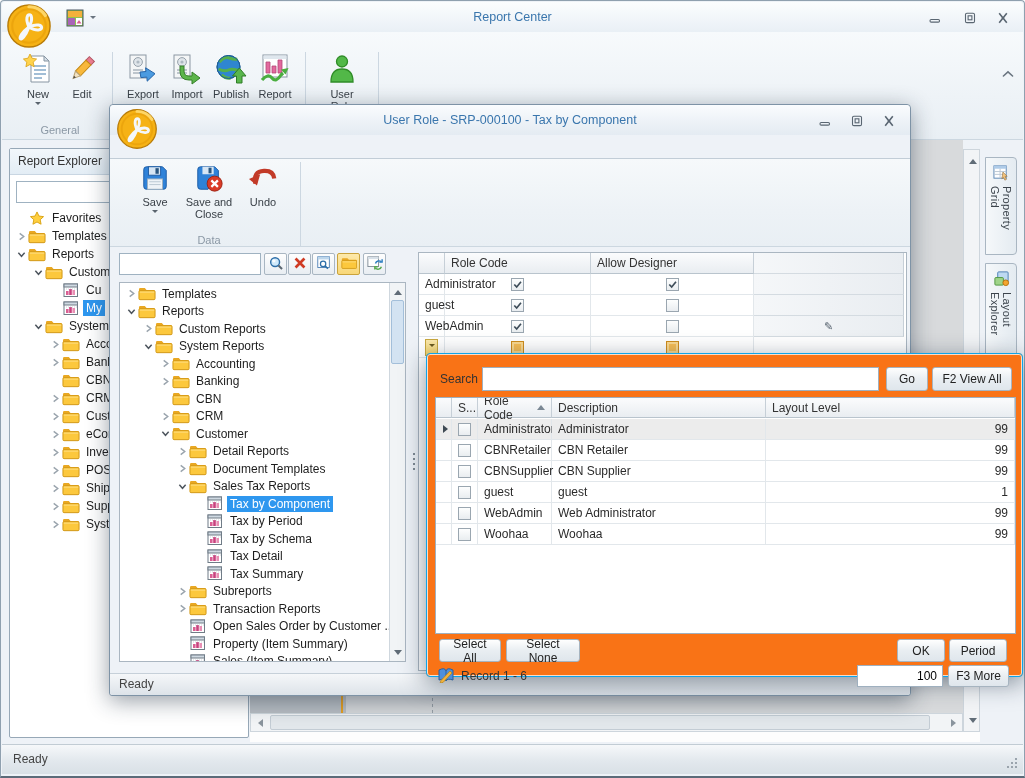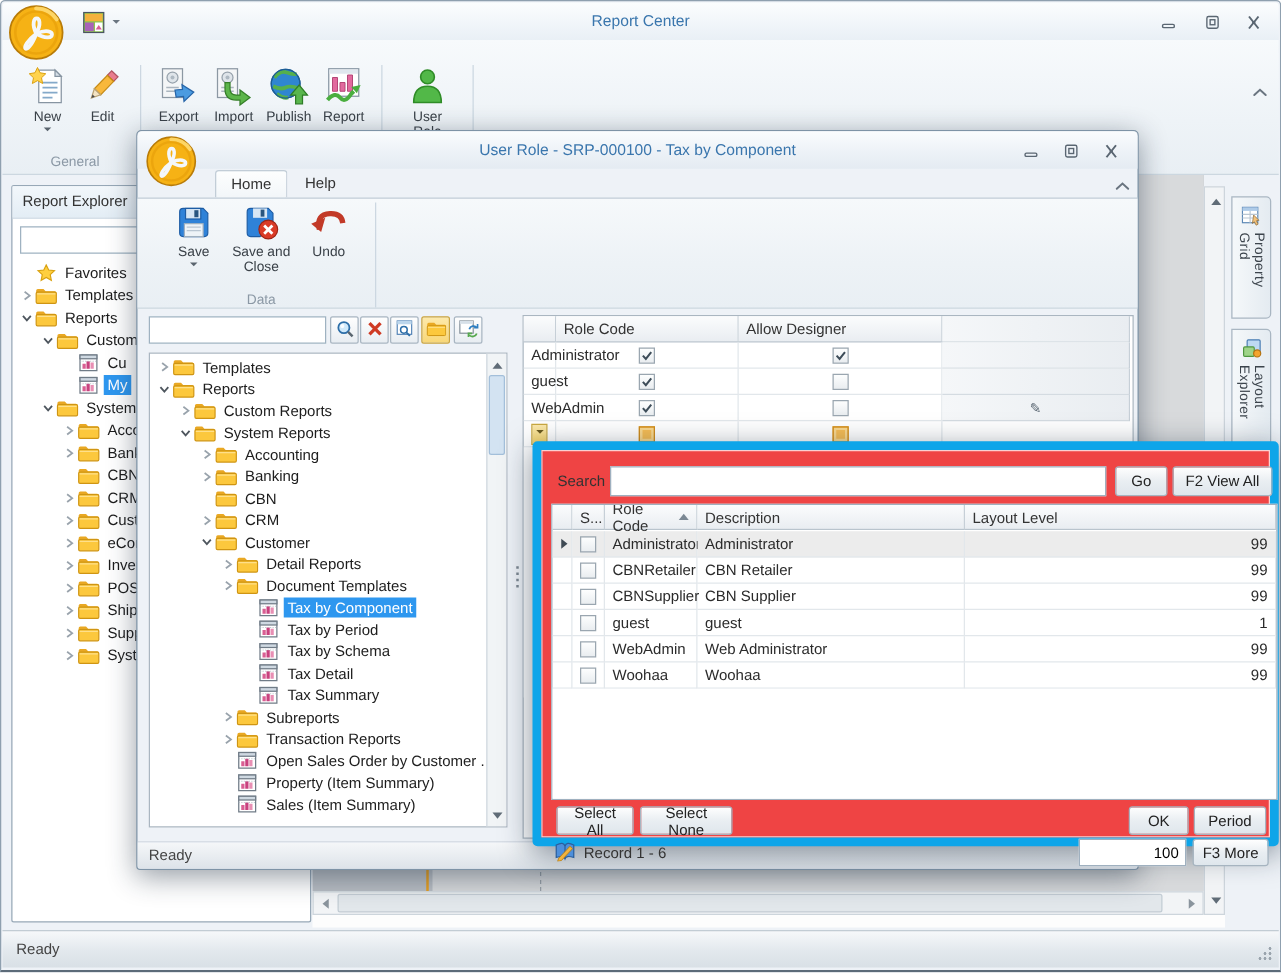--- a/index.html
+++ b/index.html
@@ -120,21 +120,21 @@
     display:inline-flex;align-items:center;justify-content:center;}
   .cb svg{width:11px;height:11px;}
   .cb.orange{border-color:#cf8c1d;background:#f6bd55;box-shadow:inset 0 0 0 2px #fbd98f;}
   .dd-btn{margin-left:auto;width:17px;height:17px;background:linear-gradient(#fbe9ad,#f3d268);border:1px solid #c9a83f;
     display:flex;align-items:center;justify-content:center;}
   .filler{grid-column:1/5;background:#fff;height:200px;}
   #cw-status{position:absolute;left:0;right:0;bottom:0;height:22px;background:linear-gradient(#f5f7f9,#dde3e9);
     border-top:1px solid #c6d0d9;border-radius:0 0 3px 3px;padding:3px 9px;font-size:12px;color:#444;}
   
   #dialog{position:absolute;left:425px;top:352px;width:597px;height:324px;z-index:6;
-    background:#ef4444;border:7px solid #0ea5e9;border-radius:4px;
+    background:#f97316;border:1px solid #0ea5e9;border-radius:4px;
     box-shadow:0 6px 24px rgba(18,35,55,.5), inset 0 0 0 1px rgba(255,255,255,.75);}
   #dlg-search-label{position:absolute;left:13px;top:18px;font-size:12px;color:#333;}
   #dlg-search{position:absolute;left:55px;top:13px;width:397px;height:24px;border:1px solid #9fb0bf;padding:2px 5px;font-size:12px;}
   .push{background:linear-gradient(#fefefe,#e9eef2 50%,#dfe6ec);border:1px solid #a6b4c0;border-radius:3px;
     font-size:12px;color:#222;display:flex;align-items:center;justify-content:center;position:absolute;font-family:inherit;}
   #dlg-go{left:459px;top:13px;width:42px;height:24px;}
   #dlg-viewall{left:505px;top:13px;width:80px;height:24px;}
   #dlg-table{position:absolute;left:8px;top:43px;width:581px;height:237px;background:#fff;border:1px solid #9fb0bf;
     display:grid;grid-template-columns:16px 26px 74px 214px 1fr;grid-auto-rows:21px;align-content:start;overflow:hidden;}
   #dlg-table .gh{height:20px;}
@@ -607,27 +607,20 @@
     <span id="app-logo-child"><svg viewBox="0 0 48 48">
           <circle cx="24" cy="24" r="22" fill="#f6b215" stroke="#b97c08" stroke-width="1.5"></circle>
           <path d="M24 4a20 20 0 0 1 17 9" fill="none" stroke="#ffd96e" stroke-width="3.5" stroke-linecap="round" opacity=".9"></path>
           <circle cx="24" cy="24" r="17.5" fill="none" stroke="#e49a07" stroke-width="2.2" opacity=".55"></circle>
           <g fill="none" stroke="#f4f7fa" stroke-width="3.2" stroke-linecap="round">
             <path d="M24 25C16 8 33 8 24 25"></path>
             <path d="M24 25c18-8 17 10 0 0"></path>
             <path d="M24 25c-16 12-8 21 0 0"></path>
           </g>
         </svg></span>
-    <div id="cw-tabs">
-      <span class="tab active" id="tab-home">Home</span>
-      <span class="tab" id="tab-help">Help</span>
-      <span id="cw-chevron"><svg viewBox="0 0 14 10">
-            <path d="M3 7l4-3.6L11 7" fill="none" stroke="#6a7580" stroke-width="1.4" stroke-linecap="round"></path>
-          </svg></span>
-    </div>
     <div id="cw-ribbon">
       <div class="rgroups" id="cw-ribbon-groups">
           <div class="rgroup">
             <div class="ribbon-btn">
               <span class="ic"><svg viewBox="0 0 32 32">
                   <path d="M4 7q0-3 3-3h17l4 4v17q0 3-3 3H7q-3 0-3-3z" fill="#2f82d8" stroke="#1d5ca4"></path>
                   <rect x="9" y="4" width="13" height="9" fill="#d7e6f4" stroke="#1d5ca4"></rect>
                   <rect x="16.5" y="5.5" width="3.5" height="6" fill="#29557f"></rect>
                   <rect x="8" y="17" width="16" height="11" fill="#eef3f7" stroke="#9fb0bf"></rect>
                   <path d="M10 20h12M10 23h12" stroke="#b9c6d2"></path>
@@ -844,20 +837,34 @@
               </svg>
             </span>
             <span class="ticon"><svg viewBox="0 0 19 15">
                 <path d="M1 3.2q0-1.4 1.4-1.4h4.8l1.8 1.9h7.6q1.4 0 1.4 1.4v.9H1z" fill="#e9a823"></path>
                 <rect x="1" y="4.6" width="17" height="9.4" rx="1.1" fill="#fcc83d" stroke="#cf9513"></rect>
                 <path d="M1.8 6h15.4" stroke="#ffe08a"></path>
               </svg></span>
             <span class="tlabel">Document Templates</span>
           </div>
           <div class="trow">
+            <span class="tsp" style="width: 55px;"></span>
+            <span class="tarrow">
+              <svg viewBox="0 0 10 8">
+                <path d="M1.5 2L5 6l3.5-4" fill="none" stroke="#4e565e" stroke-width="1.6"></path>
+              </svg>
+            </span>
+            <span class="ticon"><svg viewBox="0 0 19 15">
+                <path d="M1 3.2q0-1.4 1.4-1.4h4.8l1.8 1.9h7.6q1.4 0 1.4 1.4v.9H1z" fill="#e9a823"></path>
+                <rect x="1" y="4.6" width="17" height="9.4" rx="1.1" fill="#fcc83d" stroke="#cf9513"></rect>
+                <path d="M1.8 6h15.4" stroke="#ffe08a"></path>
+              </svg></span>
+            <span class="tlabel">Sales Tax Reports</span>
+          </div>
+          <div class="trow">
             <span class="tsp" style="width: 72px;"></span>
             <span class="tarrow"></span>
             <span class="ticon"><svg viewBox="0 0 16 15">
                 <rect x="1" y="1" width="13.5" height="12.5" fill="#fff" stroke="#707c87"></rect>
                 <rect x="1" y="1" width="13.5" height="3" fill="#cfd9e2" stroke="#707c87"></rect>
                 <rect x="3" y="8" width="2.6" height="4" fill="#d95f93"></rect>
                 <rect x="6.2" y="6" width="2.6" height="6" fill="#c9417e"></rect>
                 <rect x="9.4" y="7" width="2.6" height="5" fill="#e88fb4"></rect>
                 <path d="M1 6h13.5" stroke="#aeb9c2" stroke-width=".6" stroke-dasharray="1 1"></path>
               </svg></span>

